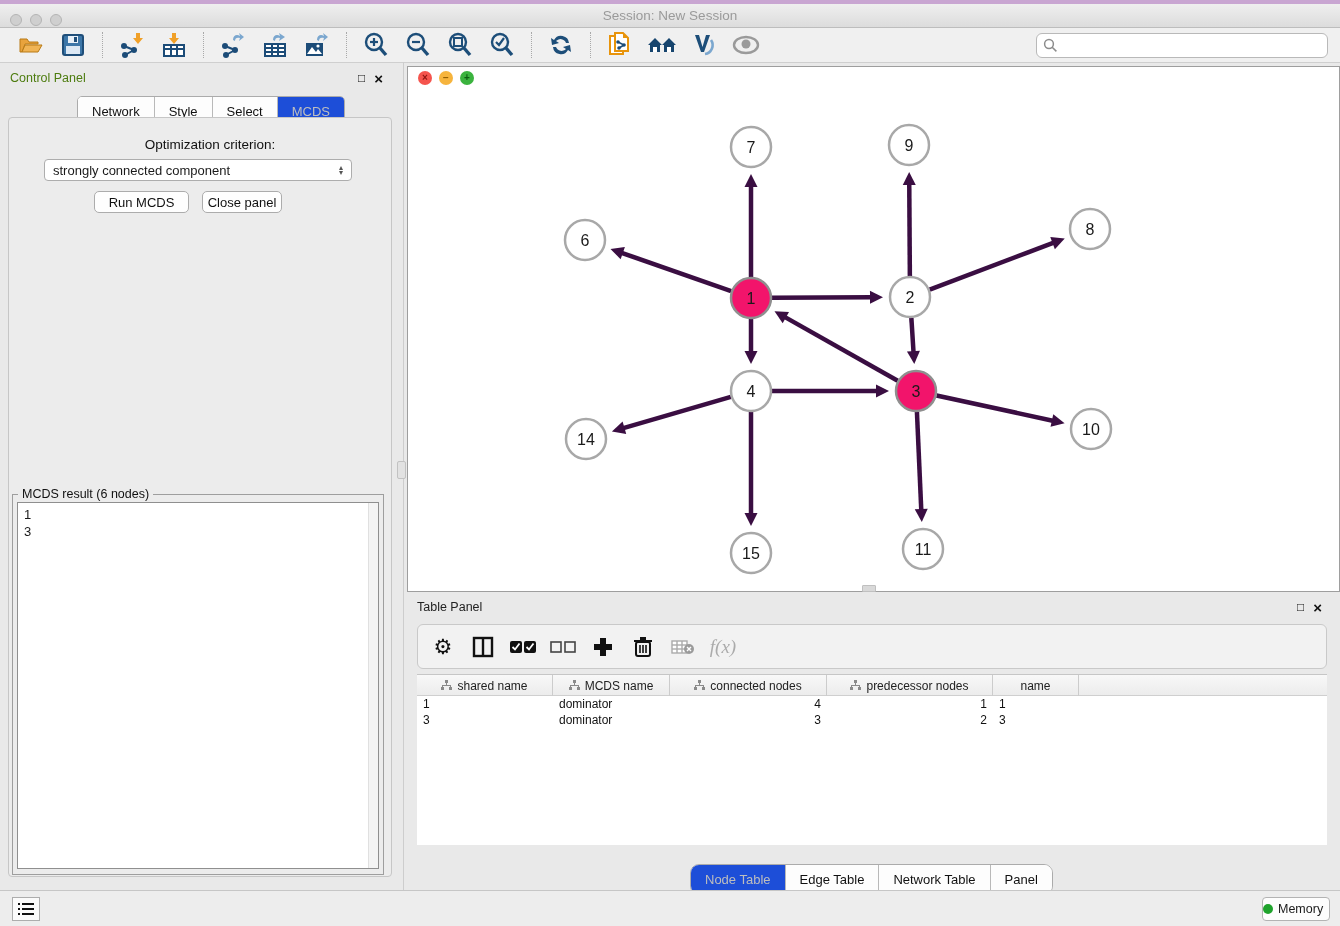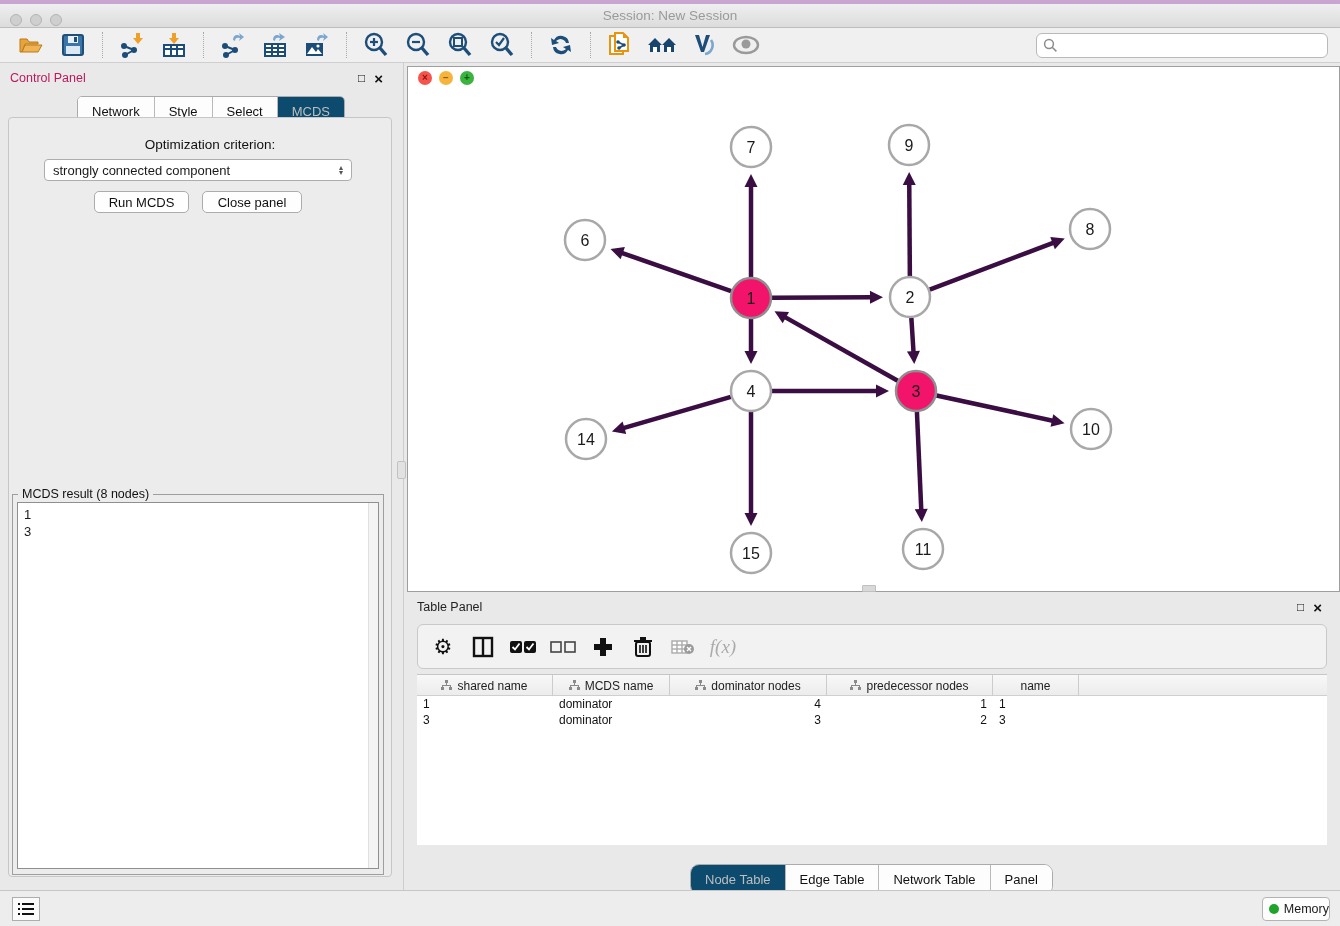--- a/index.html
+++ b/index.html
@@ -19,42 +19,42 @@
   
   #toolbar { left:0; top:28px; width:1340px; height:35px; background:#F0F0F0;
     border-bottom:1px solid #CFCFCF; display:flex; align-items:center; padding-left:10px; }
   .tbtn { width:30px; height:28px; display:flex; align-items:center; justify-content:center; margin:0 6px; }
   .tsep { width:1px; height:26px; border-left:1px dotted #A9A9A9; margin:0 8px; }
   #search-box { position:absolute; right:12px; top:5px; width:292px; height:25px; background:#fff;
     border:1px solid #B9B9B9; border-radius:6px; display:flex; align-items:center; padding:0 6px; }
   #search-box input { border:none; outline:none; flex:1; font-size:13px; background:transparent; }
 
   
-  #cp-title { left:10px; top:71px; font-size:12.5px; color:#be185d; }
+  #cp-title { left:10px; top:71px; font-size:12.5px; color:#4d7c0f; }
   .panel-icons { display:flex; gap:9px; align-items:center; }
   #cp-icons { left:358px; top:71px; }
   .float-glyph { font-size:12px; color:#111; font-weight:bold; }
   .close-glyph { font-size:15px; color:#111; font-weight:bold; line-height:11px; }
 
   .tabgroup { display:flex; border:1px solid #ABABAB; border-radius:5px; overflow:hidden; background:#fff; }
   .tab { padding:7px 14px; font-size:13px; background:#FDFDFD; border-right:1px solid #B9B9B9; color:#111; }
   .tab:last-child { border-right:none; }
-  .tab.selected-inactive { background:#0c4a6e; color:#BEBEBE; }
+  .tab.selected-inactive { background:#1d4ed8; color:#BEBEBE; }
   #cp-tabs { left:77px; top:96px; }
 
   #cp-inner { left:8px; top:117px; width:384px; height:760px; background:#ECECEC;
     border:1px solid #C6C6C6; border-radius:4px; }
   #opt-label { left:0; top:137px; width:400px; text-align:center; font-size:13.5px; color:#111;padding-left:20px; }
   #opt-select { left:44px; top:159px; width:308px; height:22px; background:#fff; border:1px solid #ADADAD;
     border-radius:4px; display:flex; align-items:center; padding:0 8px; font-size:13px; }
   #opt-select .stepper { margin-left:auto; display:flex; flex-direction:column; line-height:5px; color:#555; font-size:8px; }
   .pushbtn { height:22px; background:#FEFEFE; border:1px solid #ACACAC; border-radius:5px;
     font-size:13px; display:flex; align-items:center; justify-content:center; color:#111; }
   #run-btn { left:94px; top:191px; width:95px; }
-  #closep-btn { left:202px; top:191px; width:100px;text-align:right; }
+  #closep-btn { left:202px; top:191px; width:80px;text-align:right; }
 
   #mcds-group { left:12px; top:494px; width:372px; height:381px; border:1px solid #9E9E9E; }
   #mcds-legend { position:absolute; top:-8px; left:5px; background:#ECECEC; padding:0 4px; font-size:12.5px; color:#111; }
   #mcds-textarea { position:absolute; left:4px; top:7px; right:4px; bottom:5px; background:#fff;
     border:1px solid #8F8F8F; font-size:13px; padding:3px 6px; line-height:17px; }
   #mcds-scroll { position:absolute; right:0; top:0; bottom:0; width:10px; background:#F4F4F4; border-left:1px solid #E0E0E0; }
 
   #left-splitter { left:403px; top:62px; width:1px; height:828px; background:#CDCDCD; }
   #left-grip { left:397px; top:461px; width:9px; height:18px; background:#E2E2E2; border:1px solid #C2C2C2; border-radius:2px; }
 
@@ -85,21 +85,21 @@
   .trow { display:flex; height:16px; align-items:center; }
   .td { font-size:12px; color:#111; padding:0 6px; overflow:hidden; white-space:nowrap; }
 
   #bottom-tabs { left:690px; top:864px;border-radius:9px; }
 
   
   #statusbar { left:0; top:890px; width:1340px; height:36px; background:#EDEDED; border-top:1px solid #C6C6C6; }
   #list-btn { left:12px; top:897px; width:28px; height:24px; background:#FBFBFB; border:1px solid #ADADAD;
     display:flex; align-items:center; justify-content:center; }
   #memory-btn { left:1262px; top:897px; width:68px; height:24px; background:#FDFDFD; border:1px solid #B3B3B3;
-    border-radius:4px; display:flex; align-items:center; justify-content:flex-end; gap:5px; font-size:12.5px; }
+    border-radius:4px; display:flex; align-items:center; justify-content:flex-start; gap:5px; font-size:12.5px; }
   #memory-dot { width:10px; height:10px; border-radius:50%; background:#1FA32C; }
 </style>
 </head>
 <body>
 
 <div id="top-strip" class="abs"></div>
 <div id="titlebar" class="abs">
   <div class="traffic">
     <div class="dot"></div>
     <div class="dot"></div>
@@ -268,21 +268,21 @@
 <div id="opt-select" class="abs">
   <span>strongly connected component</span>
   <span class="stepper">
       <span>▴</span>
       <span>▾</span>
     </span>
 </div>
 <div id="run-btn" class="abs pushbtn">Run MCDS</div>
 <div id="closep-btn" class="abs pushbtn">Close panel</div>
 <div id="mcds-group" class="abs">
-  <div id="mcds-legend">MCDS result (8 nodes)</div>
+  <div id="mcds-legend">MCDS result (6 nodes)</div>
   <div id="mcds-textarea">
     <div id="mcds-lines">
         <div>1</div>
         <div>3</div>
       </div>
     <div id="mcds-scroll"></div>
   </div>
 </div>
 <div id="left-splitter" class="abs"></div>
 <div id="left-grip" class="abs"></div>
@@ -430,21 +430,21 @@
       </div>
       <div class="th" style="width: 157px;">
         <svg width="11" height="11" viewBox="0 0 11 11">
           <g fill="#8A8A8A">
             <rect x="4" y="0" width="3" height="3"></rect>
             <rect x="0" y="7" width="3" height="3"></rect>
             <rect x="8" y="7" width="3" height="3"></rect>
             <path d="M5 3 L5 5 L1 5 L1 7 L2 7 L2 6 L9 6 L9 7 L10 7 L10 5 L6 5 L6 3Z"></path>
           </g>
         </svg>
-        <span>dominator nodes</span>
+        <span>connected nodes</span>
       </div>
       <div class="th" style="width: 166px;">
         <svg width="11" height="11" viewBox="0 0 11 11">
           <g fill="#8A8A8A">
             <rect x="4" y="0" width="3" height="3"></rect>
             <rect x="0" y="7" width="3" height="3"></rect>
             <rect x="8" y="7" width="3" height="3"></rect>
             <path d="M5 3 L5 5 L1 5 L1 7 L2 7 L2 6 L9 6 L9 7 L10 7 L10 5 L6 5 L6 3Z"></path>
           </g>
         </svg>

